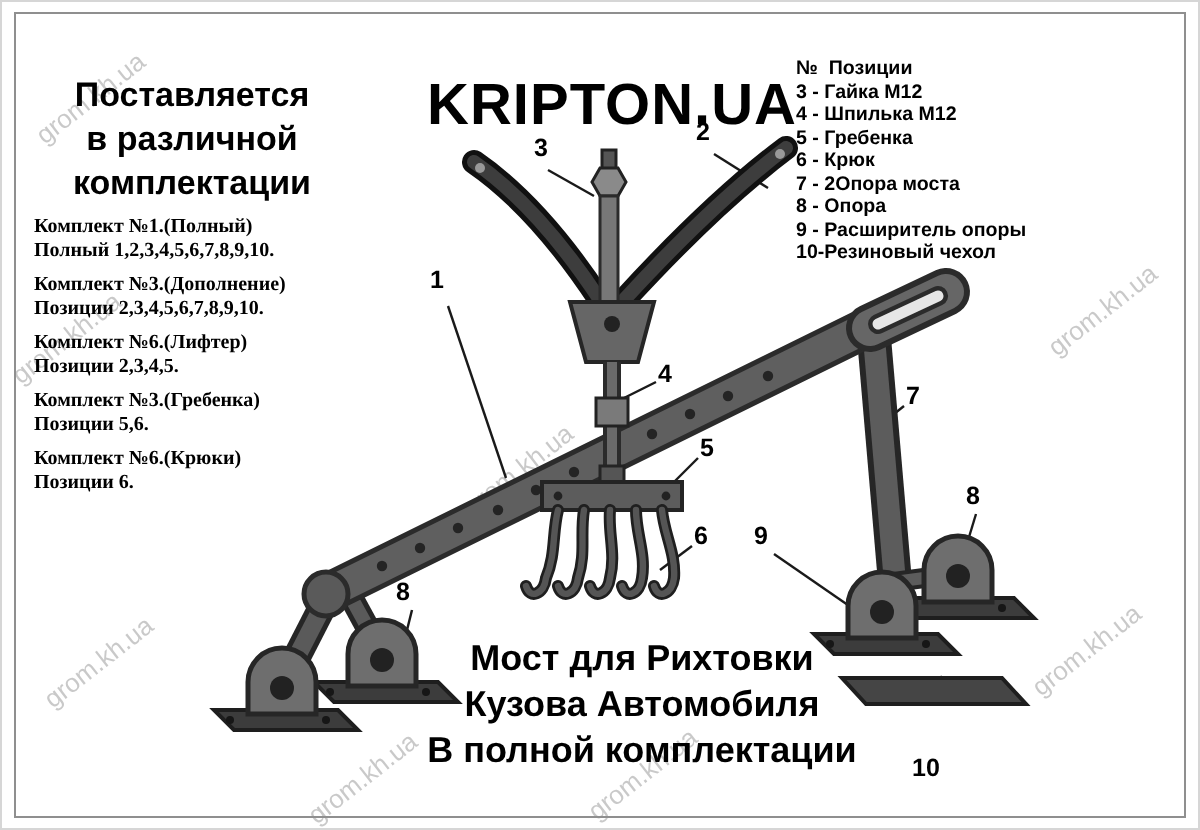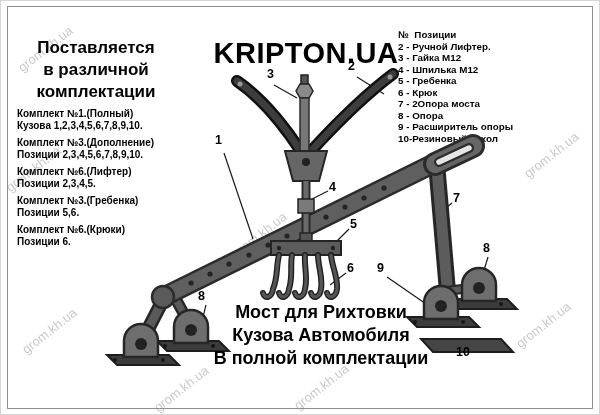--- a/index.html
+++ b/index.html
@@ -4,29 +4,29 @@
 <style>
   html,body{margin:0;padding:0;background:#fff;}
   .page{position:relative;width:600px;height:415px;background:#ffffff;
         font-family:"Liberation Sans",sans-serif;color:#000;overflow:hidden;
         border:1px solid #d6d6d6;box-sizing:border-box;}
   .frame{position:absolute;left:6px;top:5px;right:6px;bottom:5px;border:1px solid #8f8f8f;pointer-events:none;}
   .wm{position:absolute;color:#9e9e9e;opacity:.55;font-size:13px;white-space:nowrap;
       transform:rotate(-38deg);transform-origin:0 0;pointer-events:none;}
   .left-panel{position:absolute;left:16px;top:36px;width:158px;}
   .lp-header{font-weight:bold;font-size:17px;text-align:center;white-space:pre-line;line-height:1.3;}
-  .kit{margin-top:5px;font-size:10px;font-weight:bold;line-height:1.2;}
+  .kit{margin-top:5px;font-size:10px;font-weight:bold;line-height:1.2;font-family:Liberation Serif, serif;}
   .kit-positions{white-space:nowrap;}
   .brand{position:absolute;left:205px;top:36px;width:200px;text-align:center;
          font-size:29px;font-weight:bold;letter-spacing:.5px;}
   .legend{position:absolute;left:397px;top:28px;width:196px;font-size:9.8px;font-weight:bold;line-height:1.18;}
   .legend-header{white-space:pre;}
   .callout{position:absolute;font-size:12.5px;font-weight:bold;}
-  .callout.ul{}
-  .caption{position:absolute;left:170px;top:300px;width:300px;text-align:center;
+  .callout.ul{margin-top:32px;}
+  .caption{position:absolute;left:170px;top:317px;width:300px;text-align:center;
            font-weight:bold;font-size:18px;line-height:1.27;}
   svg.drawing{position:absolute;left:0;top:0;}
 </style>
 </head>
 <body>
 
 <div class="page">
 
   <span class="wm" style="left:14px;top:62px">grom.kh.ua</span>
   <span class="wm" style="left:2px;top:182px">grom.kh.ua</span>
@@ -38,21 +38,21 @@
   <span class="wm" style="left:512px;top:338px">grom.kh.ua</span>
 
   <div class="frame"></div>
 
   <div class="left-panel">
     <div class="lp-header">Поставляется
 в различной
 комплектации</div>
     <div class="kit">
       <div>Комплект №1.(Полный)</div>
-      <div class="kit-positions">Кузова 1,2,3,4,5,6,7,8,9,10.</div>
+      <div class="kit-positions">Полный 1,2,3,4,5,6,7,8,9,10.</div>
     </div>
     <div class="kit">
     </div>
     <div class="kit">
       <div>Комплект №3.(Дополнение)</div>
       <div class="kit-positions">Позиции 2,3,4,5,6,7,8,9,10.</div>
     </div>
     <div class="kit">
       <div>Комплект №6.(Лифтер)</div>
       <div class="kit-positions">Позиции 2,3,4,5.</div>
@@ -64,21 +64,20 @@
     <div class="kit">
       <div>Комплект №6.(Крюки)</div>
       <div class="kit-positions">Позиции 6.</div>
     </div>
   </div>
 
   <div class="brand">KRIPTON.UA</div>
 
   <div class="legend">
     <div class="legend-header">№  Позиции</div>
-    <div>2 - Ручной Лифтер.</div>
     <div>3 - Гайка М12</div>
     <div>4 - Шпилька М12</div>
     <div>5 - Гребенка</div>
     <div>6 - Крюк</div>
     <div>7 - 2Опора моста</div>
     <div>8 - Опора</div>
     <div>9 - Расширитель опоры</div>
     <div>10-Резиновый чехол</div>
   </div>
 

